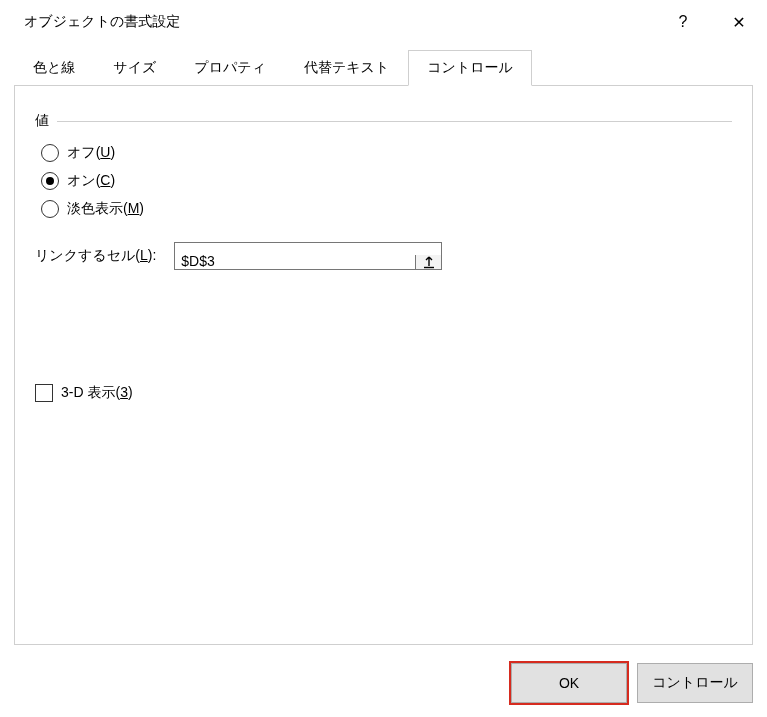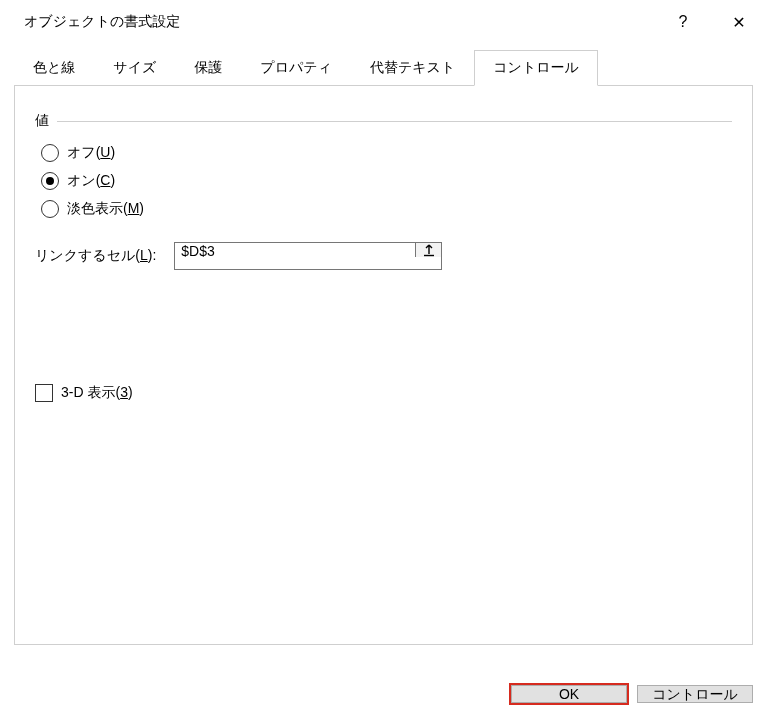--- a/index.html
+++ b/index.html
@@ -104,21 +104,21 @@
       display: flex;
       align-items: center;
       margin: 24px 0 0 12px;
     }
     .link-label { margin-right: 18px; }
     .ref-input-wrap {
       display: flex;
       border: 1px solid #767676;
       height: 28px;
       width: 268px;
-      align-items: flex-start;
+      align-items: flex-end;
     }
     .ref-input {
       flex: 1;
       border: none;
       padding: 0 6px;
       font-size: 14px;
       outline: none;
       font-family: inherit;
     }
     .ref-btn {
@@ -134,21 +134,21 @@
     .threed-row { margin-top: 114px; margin-left: 12px; }
     .footer {
       position: absolute;
       right: 14px;
       bottom: 14px;
       display: flex;
       gap: 10px;
     }
     .btn {
       min-width: 116px;
-      height: 18px;
+      height: 40px;
       background: #e1e1e1;
       border: 1px solid #adadad;
       cursor: pointer;
       font-size: 14px;
       font-family: inherit;
     }
     .btn.highlight {
       outline: 2px solid #d62b1f;
       outline-offset: 0;
     }
@@ -162,21 +162,20 @@
       <span>?</span>
     </button>
   <button class="title-btn">
       <span>✕</span>
     </button>
 </div>
 
 <div class="tabs">
   <div class="tab"><span>色と線</span></div>
   <div class="tab"><span>サイズ</span></div>
-  <div class="tab"><span>保護</span></div>
   <div class="tab"><span>プロパティ</span></div>
   <div class="tab"><span>代替テキスト</span></div>
   <div class="tab active"><span>コントロール</span></div>
 </div>
 
 <div class="panel">
   <div class="group">
     <div class="group-header">
       <span class="group-title">値</span>
       <div class="group-line"></div>

